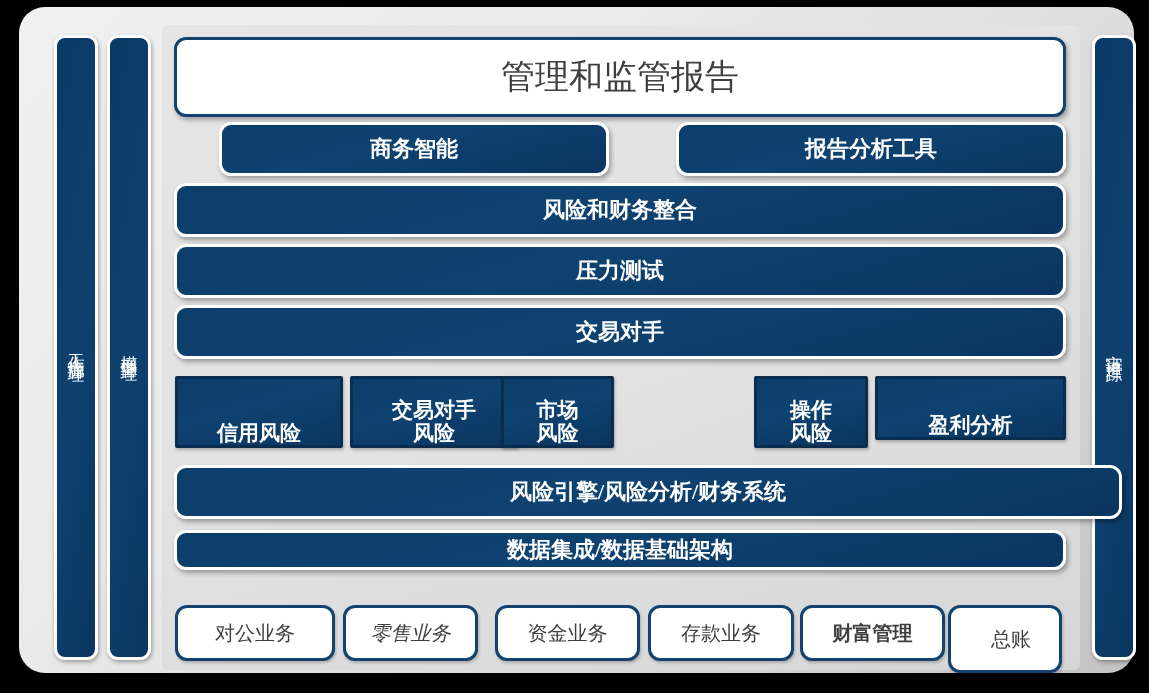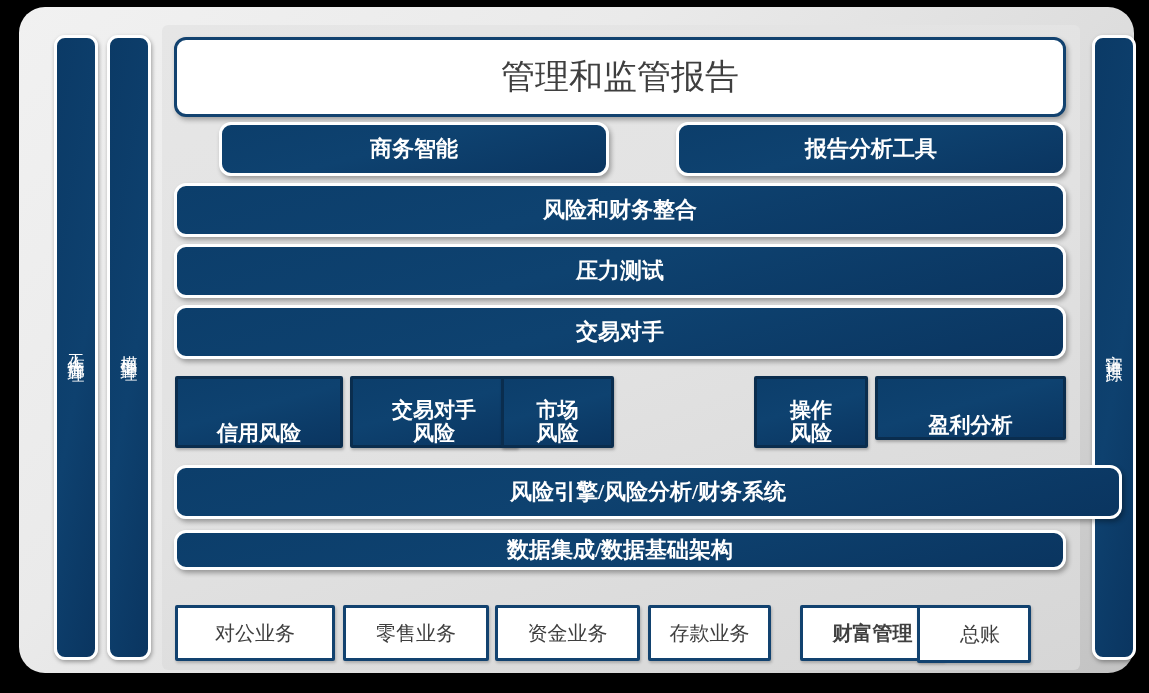--- a/index.html
+++ b/index.html
@@ -88,21 +88,21 @@
     font-size: 21px;
     text-align: center;
     line-height: 1.1;
     box-shadow: 1px 2px 3px rgba(0,0,0,0.25);
   }
   
   .tbox {
     position: absolute;
     background: #ffffff;
     border: 3px solid #12426f;
-    border-radius: 2px;
+    border-radius: 12px;
     display: flex; align-items: center; justify-content: center;
     color: #3f3f3f;
     font-size: 20px;
     text-align: center;
     box-shadow: 1px 2px 3px rgba(0,0,0,0.22);
   }
   .latin { font-family: "Liberation Sans", sans-serif; }
 </style>
 </head>
 <body>
@@ -154,20 +154,20 @@
     </div>
     <div class="sbox" style="left:713px; top:351px; width:191px; height:64px;">
       <span>盈利分析</span>
     </div>
 
     <div class="rbox" style="left:12px; top:440px; width:948px; height:54px;">风险引擎/风险分析/财务系统</div>
 
     <div class="rbox" style="left:12px; top:505px; width:892px; height:40px;">数据集成/数据基础架构</div>
 
     <div class="tbox" style="left:13px; top:580px; width:160px; height:56px;">对公业务</div>
-    <div class="tbox" style="left:181px; top:580px; width:146px; height:56px;">零售业务</div>
+    <div class="tbox" style="left:181px; top:580px; width:135px; height:56px;font-style:italic;">零售业务</div>
     <div class="tbox" style="left:333px; top:580px; width:145px; height:56px;">资金业务</div>
-    <div class="tbox" style="left:486px; top:580px; width:123px; height:56px;">存款业务</div>
+    <div class="tbox" style="left:486px; top:580px; width:146px; height:56px;">存款业务</div>
     <div class="tbox" style="left:638px; top:580px; width:145px; height:56px;font-weight:bold;">财富管理</div>
-    <div class="tbox" style="left:755px; top:580px; width:114px; height:58px;padding-left:12px;">总账</div>
+    <div class="tbox" style="left:786px; top:580px; width:114px; height:68px;padding-left:12px;">总账</div>
 
   </div>
 </div>
 
 </body></html>

